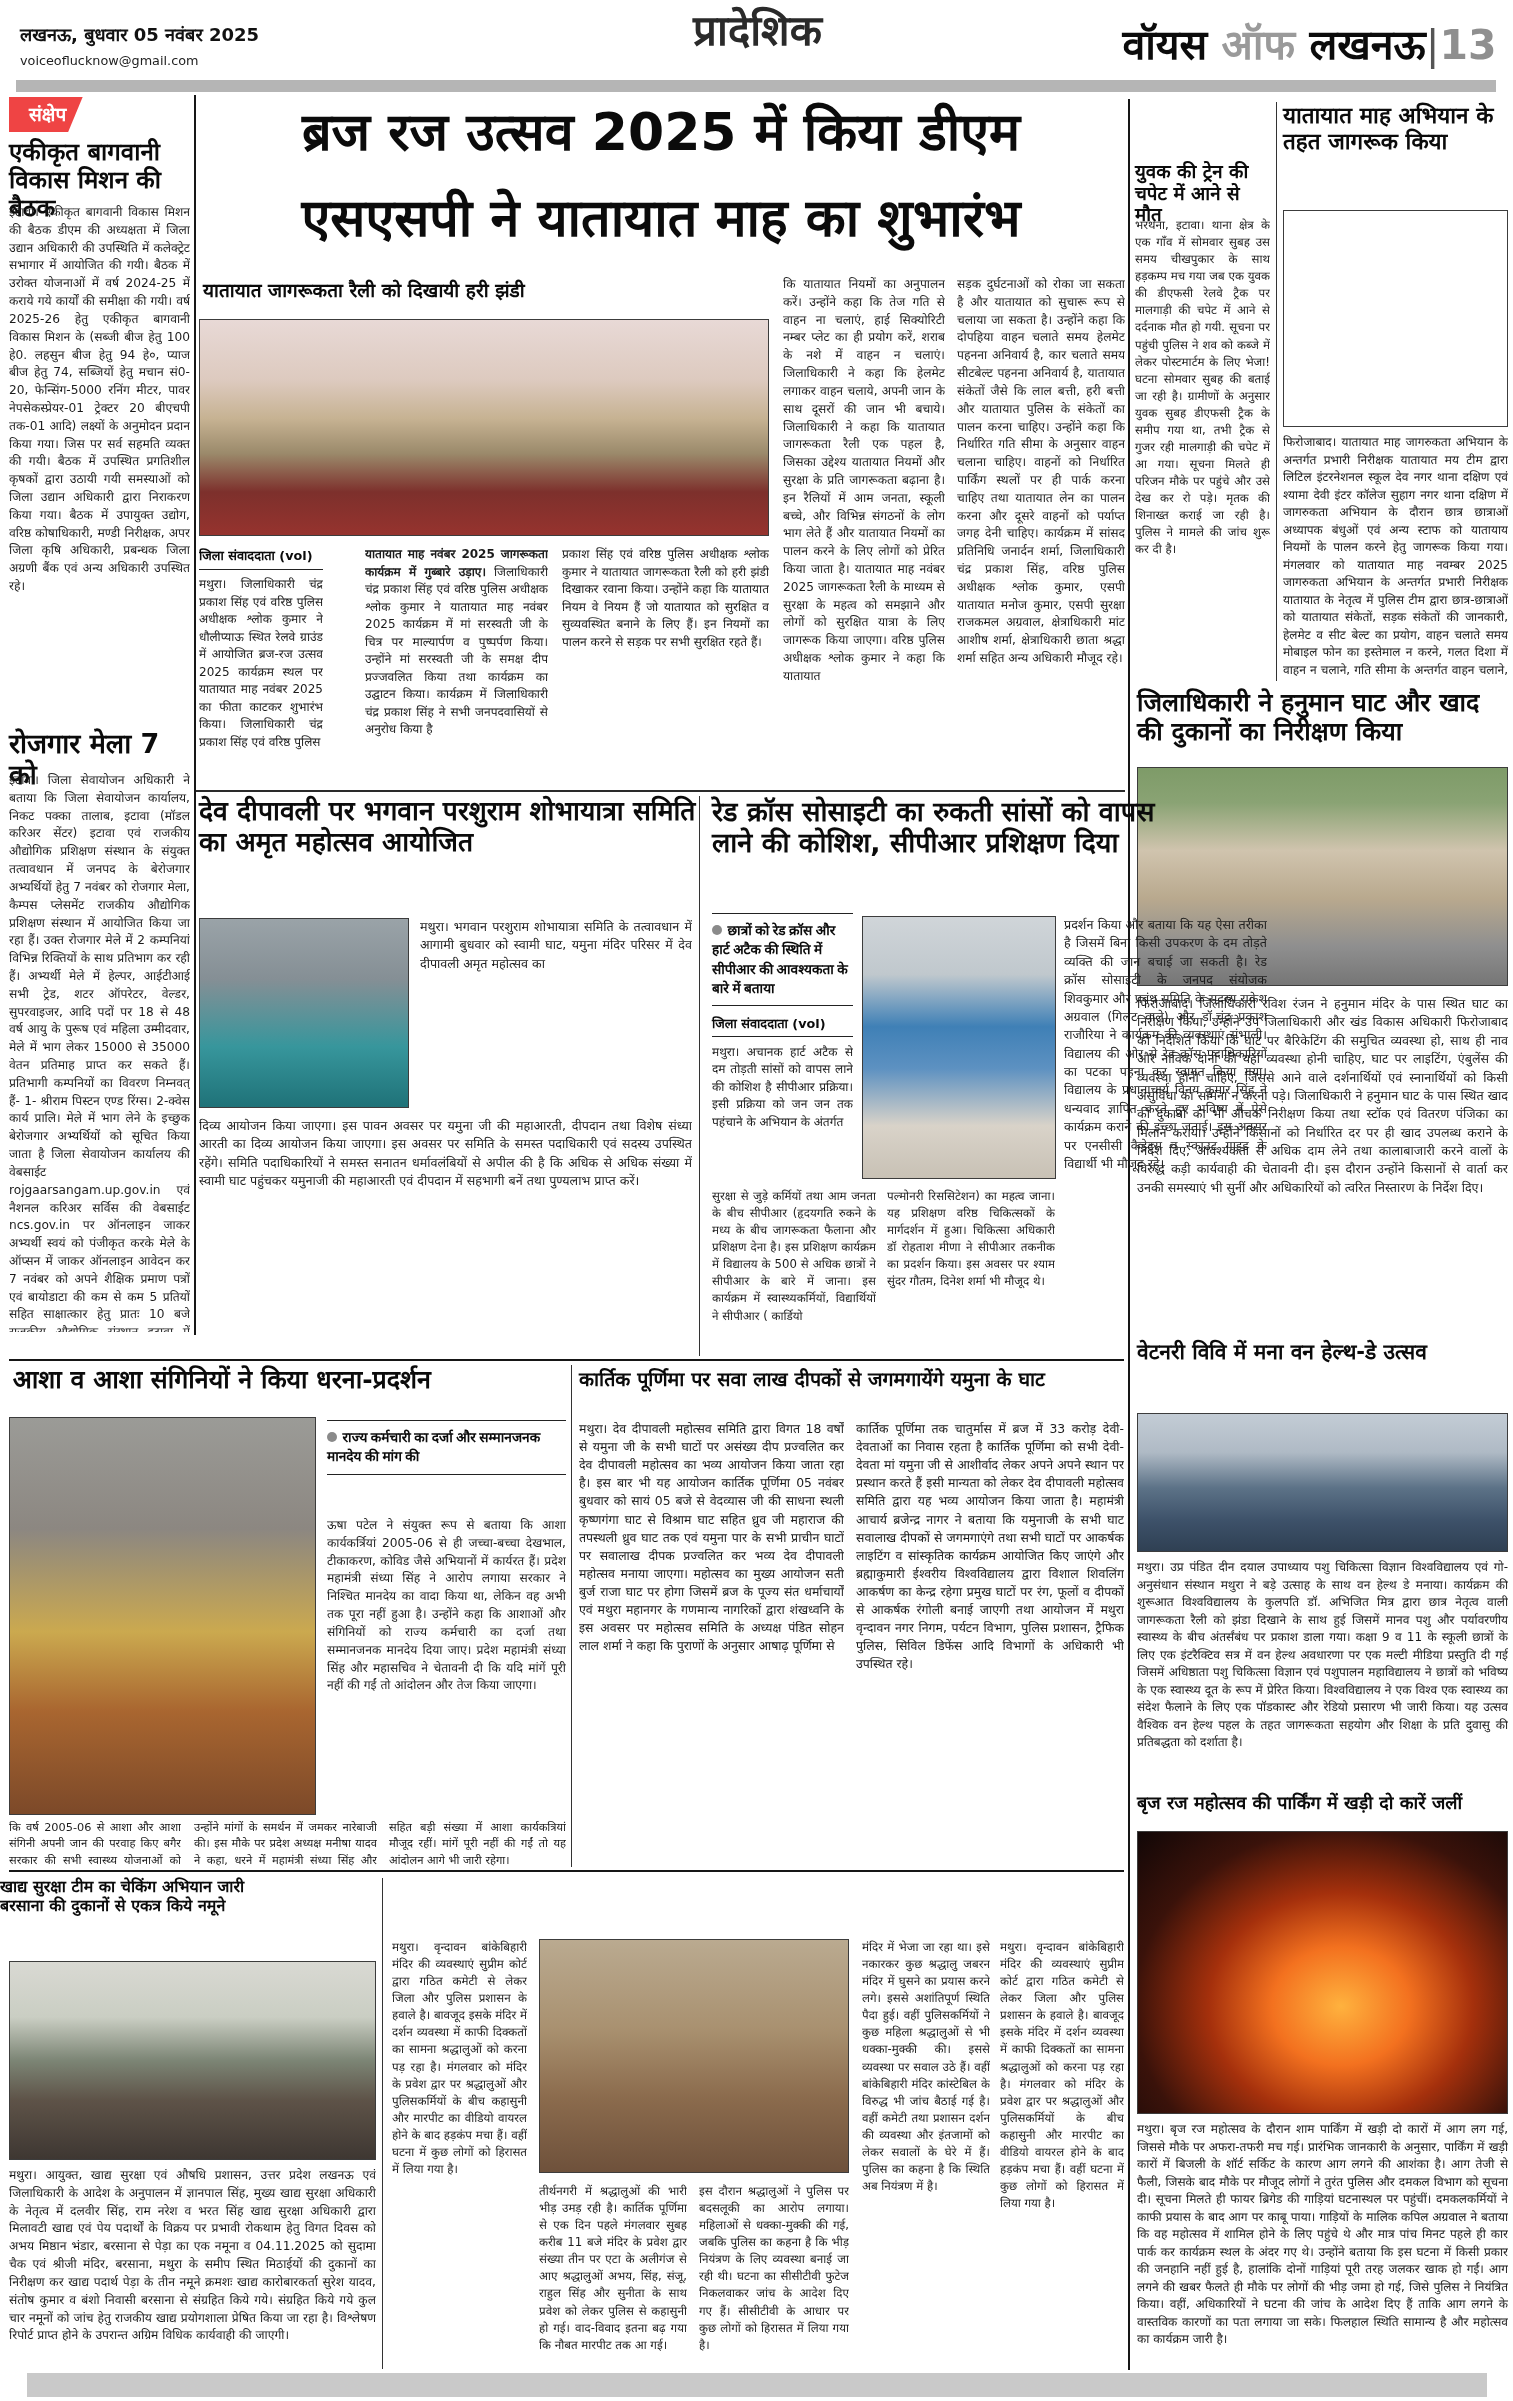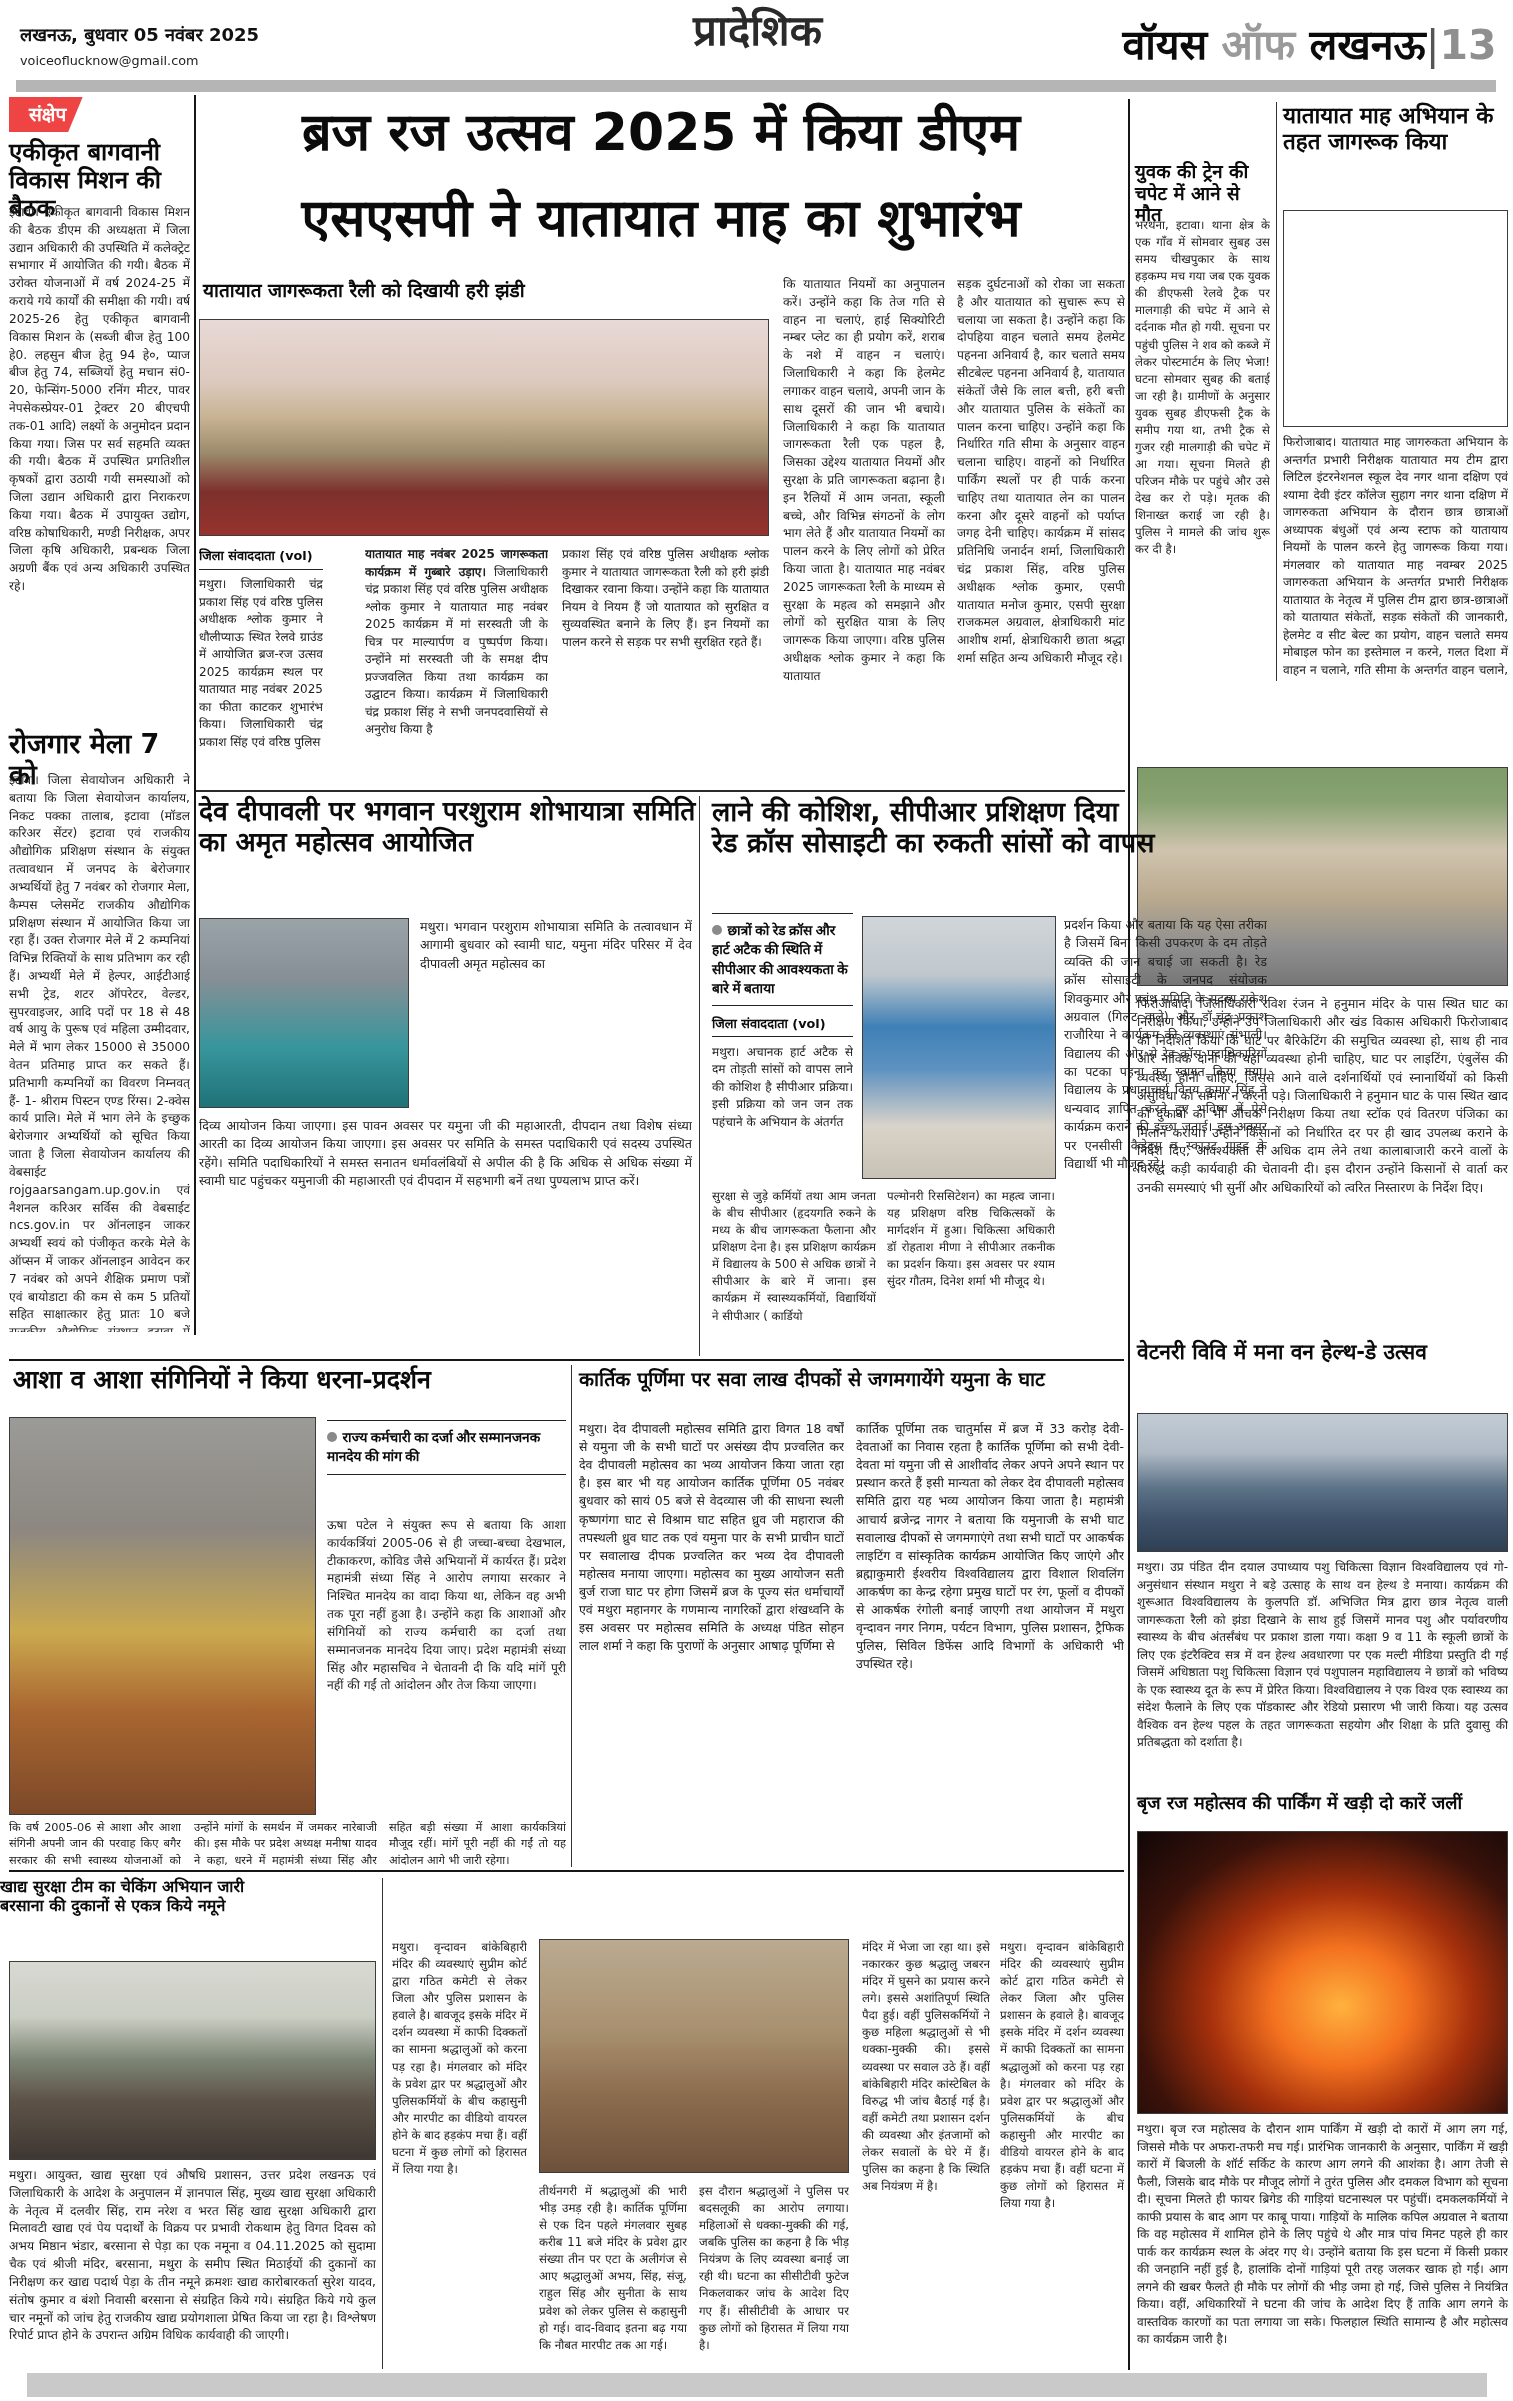--- a/index.html
+++ b/index.html
@@ -83,40 +83,41 @@
 
   <div class="vrule" style="left:1128px; top:99px; height:2271px;"></div>
   <div class="abs hl" style="left:1135px; top:161px; width:135px; font-size:18.7px;">युवक की ट्रेन की चपेट में आने से मौत</div>
   <div class="abs btxt" style="left:1135px; top:217px; width:135px; height:462px; font-size:11.7px;">भरथना, इटावा। थाना क्षेत्र के एक गाँव में सोमवार सुबह उस समय चीखपुकार के साथ हड़कम्प मच गया जब एक युवक की डीएफसी रेलवे ट्रैक पर मालगाड़ी की चपेट में आने से दर्दनाक मौत हो गयी. सूचना पर पहुंची पुलिस ने शव को कब्जे में लेकर पोस्टमार्टम के लिए भेजा! घटना सोमवार सुबह की बताई जा रही है। ग्रामीणों के अनुसार युवक सुबह डीएफसी ट्रैक के समीप गया था, तभी ट्रैक से गुजर रही मालगाड़ी की चपेट में आ गया। सूचना मिलते ही परिजन मौके पर पहुंचे और उसे देख कर रो पड़े। मृतक की शिनाख्त कराई जा रही है। पुलिस ने मामले की जांच शुरू कर दी है।</div>
   <div class="vrule" style="left:1276px; top:102px; height:579px; width:0.9px; background:#333;"></div>
 
   <div class="abs hl" style="left:1283px; top:102px; width:225px; font-size:22.4px;">यातायात माह अभियान के तहत जागरूक किया</div>
   <div class="photo ph-crowd-dark" style="left:1283px; top:210px; width:225px; height:217px;"></div>
   <div class="abs btxt" style="left:1283px; top:434px; width:225px; height:245px; font-size:12px;">फिरोजाबाद। यातायात माह जागरुकता अभियान के अन्तर्गत प्रभारी निरीक्षक यातायात मय टीम द्वारा लिटिल इंटरनेशनल स्कूल देव नगर थाना दक्षिण एवं श्यामा देवी इंटर कॉलेज सुहाग नगर थाना दक्षिण में जागरुकता अभियान के दौरान छात्र छात्राओं अध्यापक बंधुओं एवं अन्य स्टाफ को यातायाय नियमों के पालन करने हेतु जागरूक किया गया। मंगलवार को यातायात माह नवम्बर 2025 जागरुकता अभियान के अन्तर्गत प्रभारी निरीक्षक यातायात के नेतृत्व में पुलिस टीम द्वारा छात्र-छात्राओं को यातायात संकेतों, सड़क संकेतों की जानकारी, हेलमेट व सीट बेल्ट का प्रयोग, वाहन चलाते समय मोबाइल फोन का इस्तेमाल न करने, गलत दिशा में वाहन न चलाने, गति सीमा के अन्तर्गत वाहन चलाने, लेन अनुशासन आदि विषयों पर विस्तृत जानकारी प्रदान की गई, साथ ही यातायात नियमों का पालन करने की शपथ दिलाई गई। यातायात माह अंतर्गत पुलिस द्वारा पम्प्लेट बैनर पोस्टर रैली नुक्कड़ नाटक आदि के द्वारा लगातार जागरूक किया जा रहा है।</div>
 
+  <div class="abs hl" style="left:1137px; top:688px; width:371px; font-size:25px;">जिलाधिकारी ने हनुमान घाट और खाद की दुकानों का निरीक्षण किया</div>
   <div class="photo ph-inspect" style="left:1137px; top:767px; width:371px; height:219px;"></div>
   <div class="abs btxt" style="left:1137px; top:995px; width:371px; height:371px; font-size:12.6px;">फिरोजाबाद। जिलाधिकारी रविश रंजन ने हनुमान मंदिर के पास स्थित घाट का निरीक्षण किया, उन्होंने उप जिलाधिकारी और खंड विकास अधिकारी फिरोजाबाद को निर्देशित किया कि घाट पर बैरिकेटिंग की समुचित व्यवस्था हो, साथ ही नाव और नाविक दोनों की यहां व्यवस्था होनी चाहिए, घाट पर लाइटिंग, एंबुलेंस की व्यवस्था होनी चाहिए, जिससे आने वाले दर्शनार्थियों एवं स्नानार्थियों को किसी असुविधा का सामना न करना पड़े। जिलाधिकारी ने हनुमान घाट के पास स्थित खाद की दुकानों का भी औचक निरीक्षण किया तथा स्टॉक एवं वितरण पंजिका का मिलान कराया। उन्होंने किसानों को निर्धारित दर पर ही खाद उपलब्ध कराने के निर्देश दिए, आवश्यकता से अधिक दाम लेने तथा कालाबाजारी करने वालों के विरुद्ध कड़ी कार्यवाही की चेतावनी दी। इस दौरान उन्होंने किसानों से वार्ता कर उनकी समस्याएं भी सुनीं और अधिकारियों को त्वरित निस्तारण के निर्देश दिए।</div>
 
   <div class="abs hl nowrap" style="left:1137px; top:1340px; width:371px; font-size:21px;">वेटनरी विवि में मना वन हेल्थ-डे उत्सव</div>
   <div class="photo ph-group" style="left:1137px; top:1413px; width:371px; height:139px;"></div>
   <div class="abs btxt" style="left:1137px; top:1559px; width:371px; height:228px; font-size:12px;">मथुरा। उप्र पंडित दीन दयाल उपाध्याय पशु चिकित्सा विज्ञान विश्वविद्यालय एवं गो-अनुसंधान संस्थान मथुरा ने बड़े उत्साह के साथ वन हेल्थ डे मनाया। कार्यक्रम की शुरूआत विश्वविद्यालय के कुलपति डॉ. अभिजित मित्र द्वारा छात्र नेतृत्व वाली जागरूकता रैली को झंडा दिखाने के साथ हुई जिसमें मानव पशु और पर्यावरणीय स्वास्थ्य के बीच अंतर्संबंध पर प्रकाश डाला गया। कक्षा 9 व 11 के स्कूली छात्रों के लिए एक इंटरैक्टिव सत्र में वन हेल्थ अवधारणा पर एक मल्टी मीडिया प्रस्तुति दी गई जिसमें अधिष्ठाता पशु चिकित्सा विज्ञान एवं पशुपालन महाविद्यालय ने छात्रों को भविष्य के एक स्वास्थ्य दूत के रूप में प्रेरित किया। विश्वविद्यालय ने एक विश्व एक स्वास्थ्य का संदेश फैलाने के लिए एक पॉडकास्ट और रेडियो प्रसारण भी जारी किया। यह उत्सव वैश्विक वन हेल्थ पहल के तहत जागरूकता सहयोग और शिक्षा के प्रति दुवासु की प्रतिबद्धता को दर्शाता है।</div>
 
   <div class="abs hl nowrap" style="left:1137px; top:1793px; width:374px; font-size:18px;">बृज रज महोत्सव की पार्किंग में खड़ी दो कारें जलीं</div>
   <div class="photo ph-fire" style="left:1137px; top:1831px; width:371px; height:283px;"></div>
   <div class="abs btxt" style="left:1137px; top:2121px; width:371px; height:245px; font-size:12px;">मथुरा। बृज रज महोत्सव के दौरान शाम पार्किंग में खड़ी दो कारों में आग लग गई, जिससे मौके पर अफरा-तफरी मच गई। प्रारंभिक जानकारी के अनुसार, पार्किंग में खड़ी कारों में बिजली के शॉर्ट सर्किट के कारण आग लगने की आशंका है। आग तेजी से फैली, जिसके बाद मौके पर मौजूद लोगों ने तुरंत पुलिस और दमकल विभाग को सूचना दी। सूचना मिलते ही फायर ब्रिगेड की गाड़ियां घटनास्थल पर पहुंचीं। दमकलकर्मियों ने काफी प्रयास के बाद आग पर काबू पाया। गाड़ियों के मालिक कपिल अग्रवाल ने बताया कि वह महोत्सव में शामिल होने के लिए पहुंचे थे और मात्र पांच मिनट पहले ही कार पार्क कर कार्यक्रम स्थल के अंदर गए थे। उन्होंने बताया कि इस घटना में किसी प्रकार की जनहानि नहीं हुई है, हालांकि दोनों गाड़ियां पूरी तरह जलकर खाक हो गईं। आग लगने की खबर फैलते ही मौके पर लोगों की भीड़ जमा हो गई, जिसे पुलिस ने नियंत्रित किया। वहीं, अधिकारियों ने घटना की जांच के आदेश दिए हैं ताकि आग लगने के वास्तविक कारणों का पता लगाया जा सके। फिलहाल स्थिति सामान्य है और महोत्सव का कार्यक्रम जारी है।</div>
 
   <div class="abs hl" style="left:199px; top:796px; width:497px; font-size:26.5px;">देव दीपावली पर भगवान परशुराम शोभायात्रा समिति का अमृत महोत्सव आयोजित</div>
   <div class="photo ph-portrait" style="left:199px; top:918px; width:210px; height:190px;"></div>
   <div class="abs btxt" style="left:420px; top:918px; width:272px; height:190px; font-size:12.6px;">मथुरा। भगवान परशुराम शोभायात्रा समिति के तत्वावधान में आगामी बुधवार को स्वामी घाट, यमुना मंदिर परिसर में देव दीपावली अमृत महोत्सव का</div>
   <div class="abs btxt" style="left:199px; top:1117px; width:493px; height:217px; font-size:12.6px;">दिव्य आयोजन किया जाएगा। इस पावन अवसर पर यमुना जी की महाआरती, दीपदान तथा विशेष संध्या आरती का दिव्य आयोजन किया जाएगा। इस अवसर पर समिति के समस्त पदाधिकारी एवं सदस्य उपस्थित रहेंगे। समिति पदाधिकारियों ने समस्त सनातन धर्मावलंबियों से अपील की है कि अधिक से अधिक संख्या में स्वामी घाट पहुंचकर यमुनाजी की महाआरती एवं दीपदान में सहभागी बनें तथा पुण्यलाभ प्राप्त करें।</div>
 
   <div class="vrule" style="left:699px; top:796px; height:560px; width:0.9px; background:#333;"></div>
   <div class="abs hl" style="left:712px; top:796px; width:557px; font-size:27px;">
+    <div>रेड क्रॉस सोसाइटी का रुकती सांसों को वापस</div>
     <div>लाने की कोशिश, सीपीआर प्रशिक्षण दिया</div>
-    <div>रेड क्रॉस सोसाइटी का रुकती सांसों को वापस</div>
   </div>
   <div class="abs" style="left:712px; top:913px; width:141px;">
     <div class="mini-head"><span class="dot"></span><span>छात्रों को रेड क्रॉस और हार्ट अटैक की स्थिति में सीपीआर की आवश्यकता के बारे में बताया</span></div>
     <div class="byline" style="margin-top:7.3px;">जिला संवाददाता (vol)</div>
     <div class="btxt" style="height:146px; font-size:12px;">मथुरा। अचानक हार्ट अटैक से दम तोड़ती सांसों को वापस लाने की कोशिश है सीपीआर प्रक्रिया। इसी प्रक्रिया को जन जन तक पहंचाने के अभियान के अंतर्गत</div>
   </div>
   <div class="photo ph-cpr" style="left:862px; top:916px; width:194px; height:263px;"></div>
   <div class="abs btxt" style="left:1064px; top:916px; width:203px; height:438px; font-size:12.6px;">प्रदर्शन किया और बताया कि यह ऐसा तरीका है जिसमें बिना किसी उपकरण के दम तोड़ते व्यक्ति की जान बचाई जा सकती है। रेड क्रॉस सोसाइटी के जनपद संयोजक शिवकुमार और प्रबंध समिति के सदस्य राकेश अग्रवाल (गिलट वाले) और डॉ.चंद्र प्रकाश राजौरिया ने कार्यक्रम की व्यवस्थाएं संभाली। विद्यालय की ओर से रेड क्रॉस पदाधिकारियों का पटका पहना कर स्वागत किया गया। विद्यालय के प्रधानाचार्य विनय कुमार सिंह ने धन्यवाद ज्ञापित करते हुए भविष्य में ऐसे कार्यक्रम कराने की इच्छा जताई। इस अवसर पर एनसीसी कैडेट्स व स्काउट गाइड के विद्यार्थी भी मौजूद रहे।</div>
   <div class="abs btxt" style="left:712px; top:1188px; width:164px; height:166px; font-size:11.7px;">सुरक्षा से जुड़े कर्मियों तथा आम जनता के बीच सीपीआर (हृदयगति रुकने के मध्य के बीच जागरूकता फैलाना और प्रशिक्षण देना है। इस प्रशिक्षण कार्यक्रम में विद्यालय के 500 से अधिक छात्रों ने सीपीआर के बारे में जाना। इस कार्यक्रम में स्वास्थ्यकर्मियों, विद्यार्थियों ने सीपीआर ( कार्डियो</div>
   <div class="abs btxt" style="left:887px; top:1188px; width:168px; height:166px; font-size:11.7px;">पल्मोनरी रिससिटेशन) का महत्व जाना। यह प्रशिक्षण वरिष्ठ चिकित्सकों के मार्गदर्शन में हुआ। चिकित्सा अधिकारी डॉ रोहताश मीणा ने सीपीआर तकनीक का प्रदर्शन किया। इस अवसर पर श्याम सुंदर गौतम, दिनेश शर्मा भी मौजूद थे।</div>

